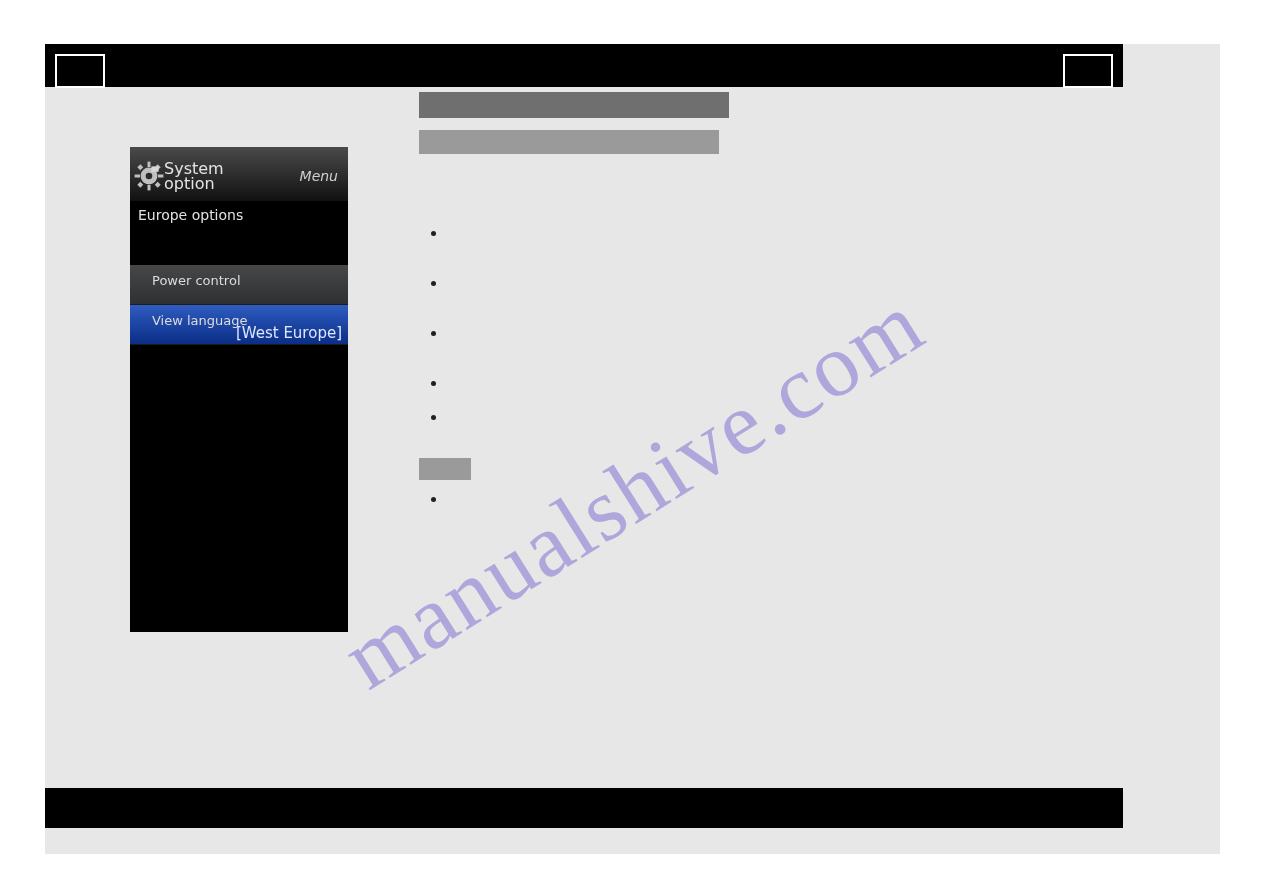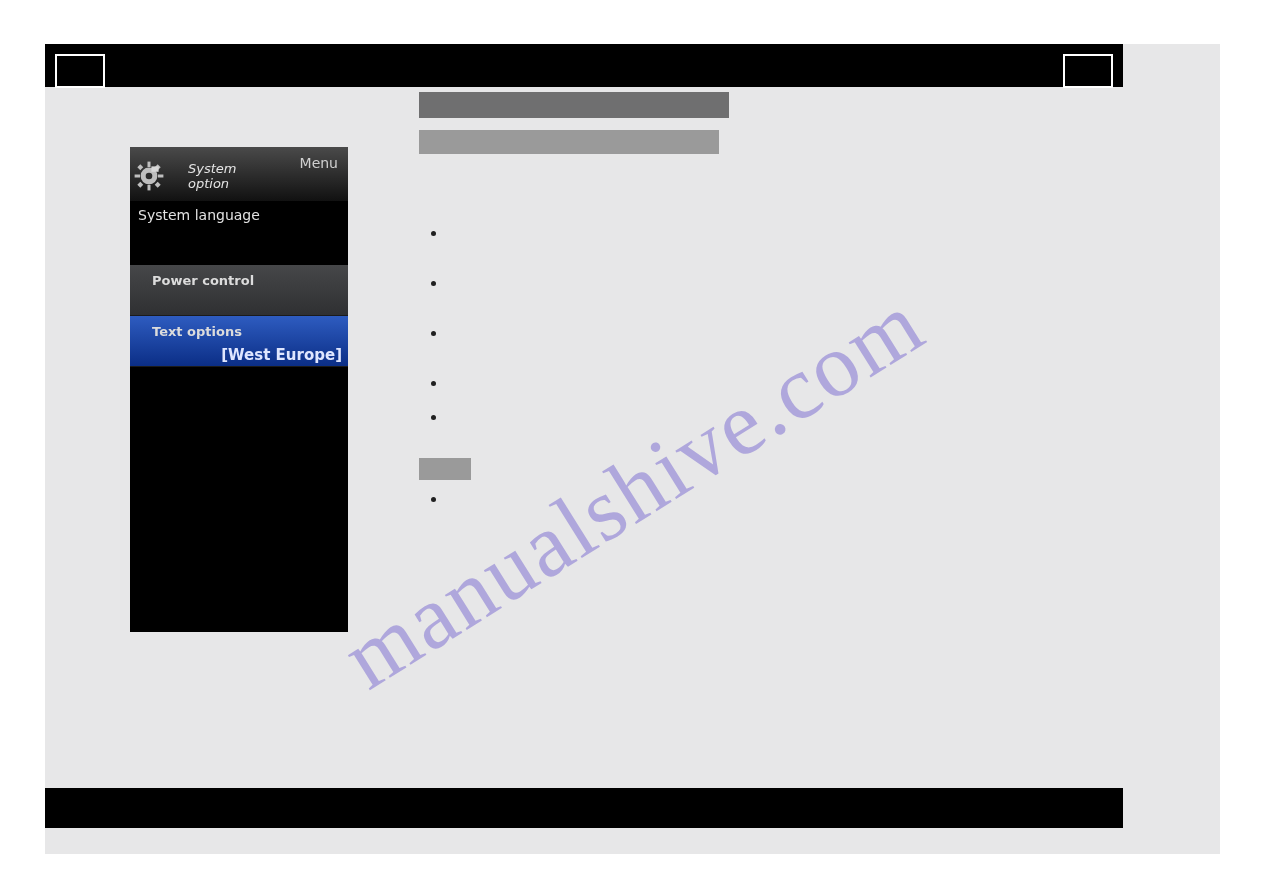--- a/index.html
+++ b/index.html
@@ -56,59 +56,58 @@
     font-family: "Verdana","DejaVu Sans",sans-serif;
     font-size: 13px;
   }
   .tv .headgrad {
     height: 54px;
     background: linear-gradient(#4a4a4a,#111);
     position: relative;
   }
   .tv .menu-label {
     position: absolute;
-    right: 10px; top: 8px;
+    right: 10px; top: 21px;
     font-size: 14px;
     color: #d0d0d0;
+    font-style: italic;
   }
   .gear {
     position: absolute;
     left: 4px; top: 14px;
     width: 30px; height: 30px;
   }
   .gear svg { width: 30px; height: 30px; }
   .gear-label {
     position: absolute;
-    left: 58px; top: 14px;
-    font-size: 13px;
+    left: 34px; top: 14px;
+    font-size: 16px;
     line-height: 15px;
     color: #e4e4e4;
-    font-style: italic;
   }
 
   .tv .subheader {
     height: 46px;
     padding: 6px 8px 0 8px;
     background: #000;
     color: #e2e2e2;
     font-size: 14px;
     border-bottom: 2px solid #000;
   }
 
   .tv .opt {
     position: relative;
     height: 35px;
     background: linear-gradient(#464749,#2f3032);
     margin-bottom: 0;
     border-bottom: 1px solid #1b1b1b;
     padding-left: 22px;
-    padding-top: 15px;
+    padding-top: 4px;
     color: #dcdcdc;
     font-size: 13px;
-    font-weight: bold;
   }
   .tv .opt .lab {
     position: absolute;
     left: 22px; top: 8px;
   }
   .tv .opt.selected {
     background: linear-gradient(#2e5cc0,#0b2e86);
   }
   .tv .opt.selected .val {
     position: absolute;
@@ -203,29 +202,29 @@
           <circle cx="50" cy="50" r="11" fill="#2b2b2b"></circle>
           <rect x="58" y="18" width="24" height="18" fill="#d8d8d8"></rect>
         </svg>
       </span>
       <span class="gear-label">
         <span>System</span><br>
         <span>option</span>
       </span>
     </div>
 
-    <div class="subheader">System language</div>
+    <div class="subheader">Europe options</div>
 
     <div style="height:10px;background:#000"></div>
 
     <div class="opt">
       <span class="lab">Power control</span>
     </div>
     <div class="opt selected">
-      <span class="lab">Text options</span>
+      <span class="lab">View language</span>
       <span class="val">[West Europe]</span>
     </div>
   </div>
 
   <div class="right">
     <div class="hl1"></div>
     <div class="hl2"></div>
 
     <ul class="bullets">
       <li></li>

